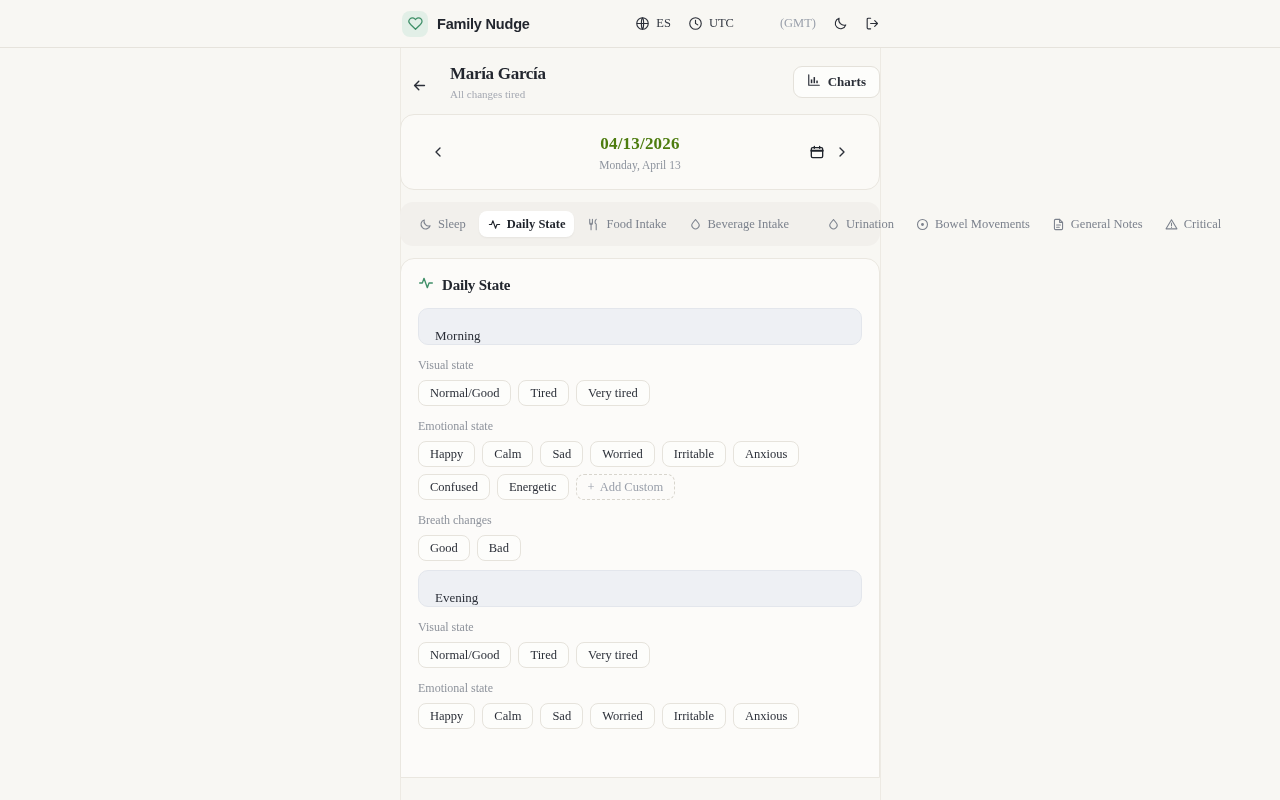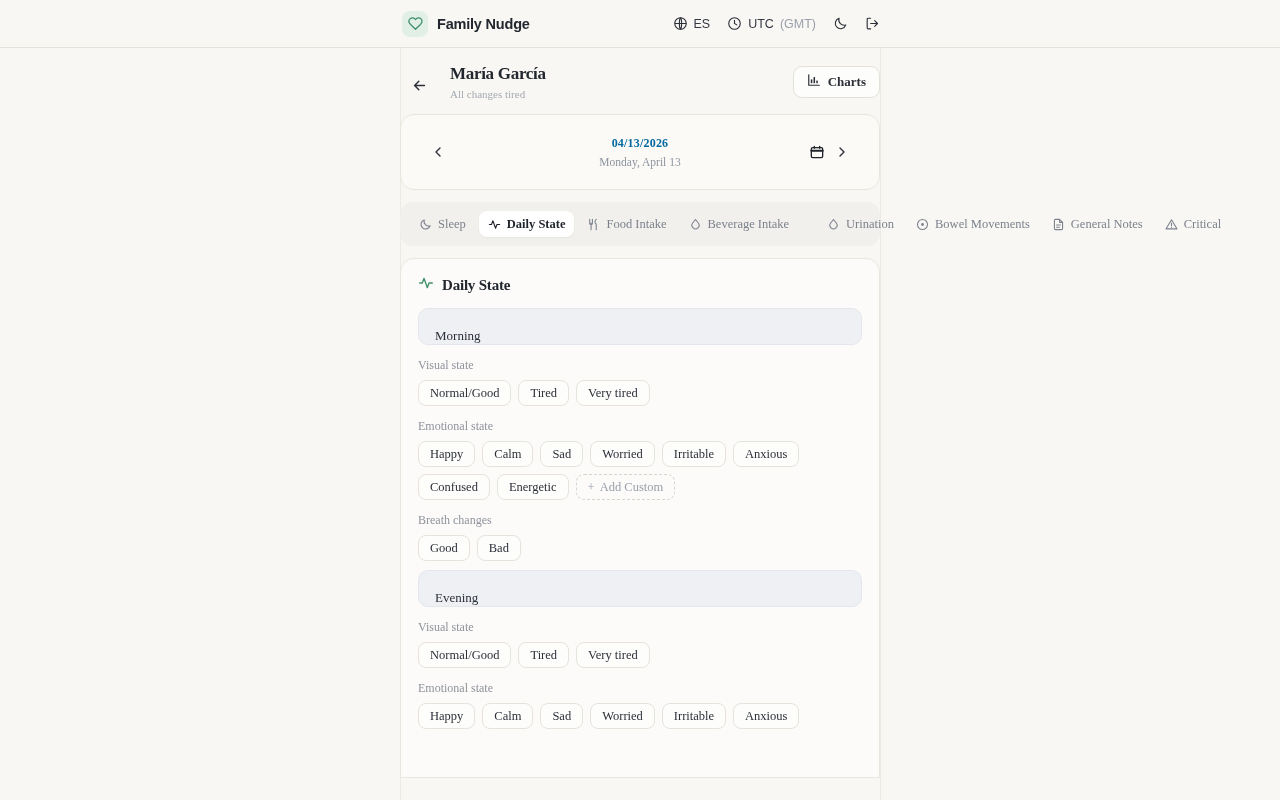--- a/index.html
+++ b/index.html
@@ -41,23 +41,23 @@
     font-size: 14.5px; font-weight: 700; letter-spacing: -0.2px;
     color: #22262e;
   }
   .topbar-actions {
     margin-left: auto;
     display: flex; align-items: center; gap: 17px;
   }
   .tb-item {
     display: flex; align-items: center; gap: 6px;
     font-size: 12.5px; color: #333842; cursor: pointer;
-    background: none; border: none; font-family: Liberation Sans, sans-serif;
-  }
-  .tb-item .muted { color: #9aa0ab; }
+    background: none; border: none; font-family: Liberation Serif, serif;
+  }
+  .tb-item .muted { color: #9aa0ab; margin-left: 40px; }
   .tb-icon { display: flex; align-items: center; }
 
   
   .col-line {
     position: absolute; top: 48px; bottom: 0; width: 1px;
     background: #edeae3;
   }
   .col-line.left { left: 400px; }
   .col-line.right { left: 880px; }
 
@@ -113,21 +113,21 @@
   .nav-arrow {
     background: none; border: none; cursor: pointer;
     width: 22px; height: 22px;
     display: flex; align-items: center; justify-content: center;
     color: #2b2f38;
   }
   .date-center {
     flex: 1; text-align: center;
     display: flex; flex-direction: column; align-items: center; gap: 5px;
   }
-  .date-main { font-size: 12px; font-weight: 600; color: #0369a1; letter-spacing: 0.2px; }
+  .date-main { font-size: 17px; font-weight: 600; color: #4d7c0f; letter-spacing: 0.2px; }
   .date-sub { font-size: 11.5px; color: #8e949e; }
   .cal-icon {
     position: absolute; right: 54px; top: 50%; transform: translateY(-50%);
     cursor: pointer; display: flex;
   }
 
   
   .tabs-wrap {
     margin-top: 12px;
     background: #f2f0ec;

